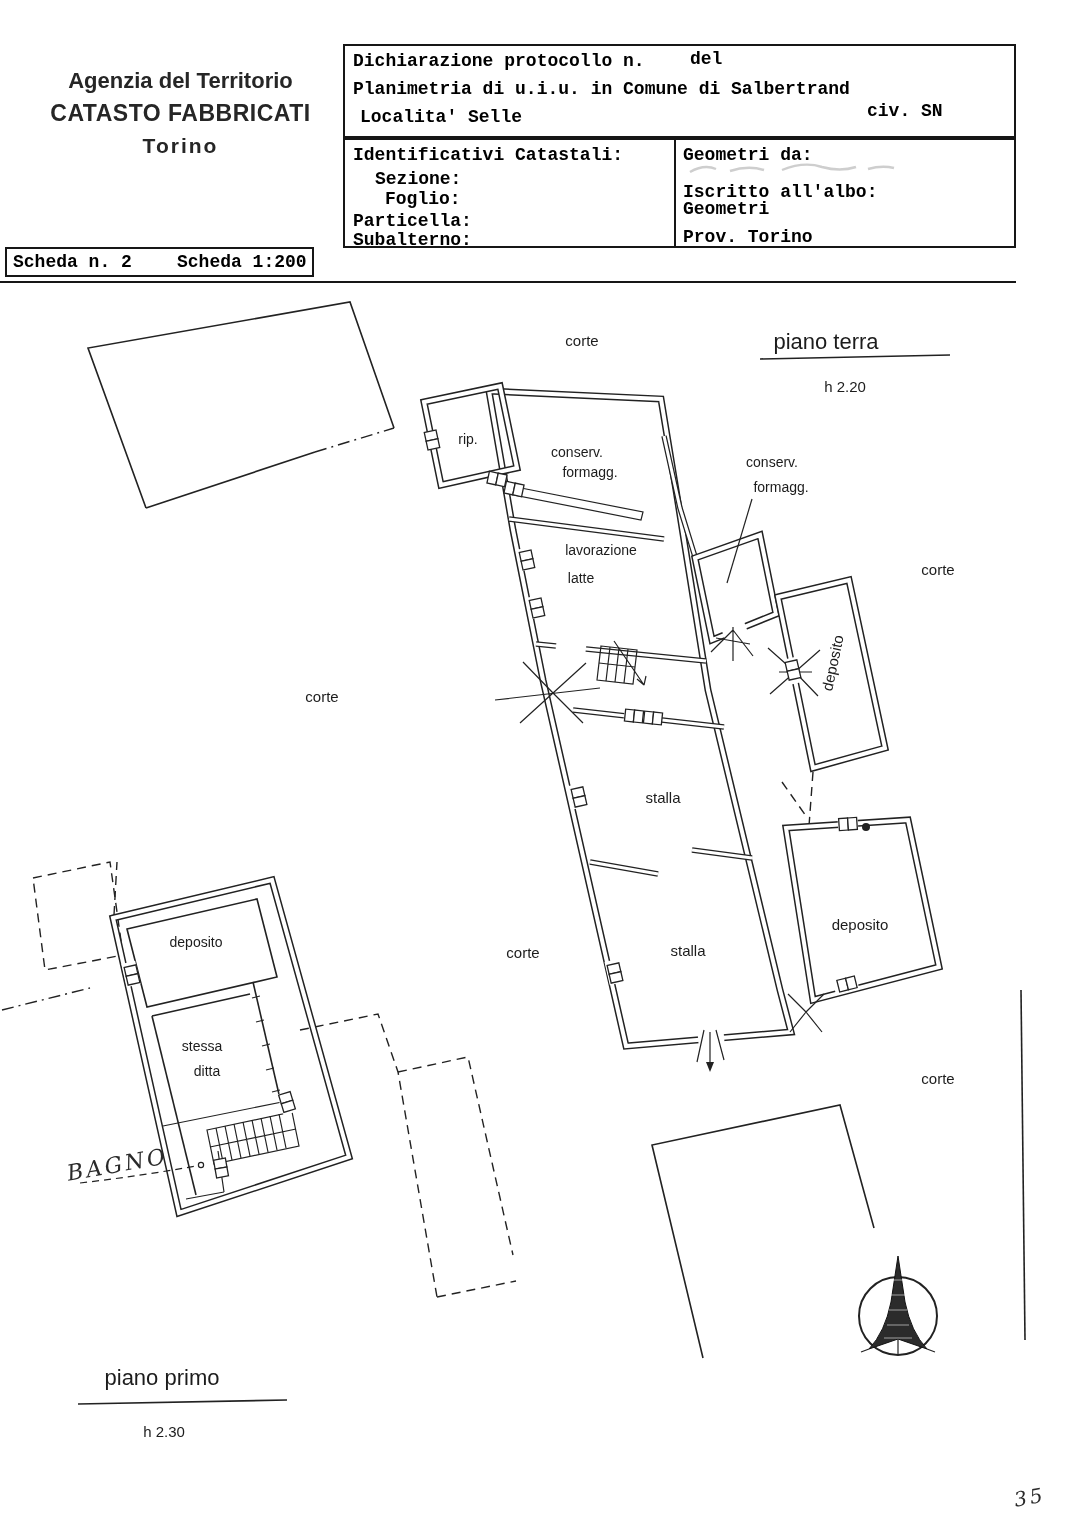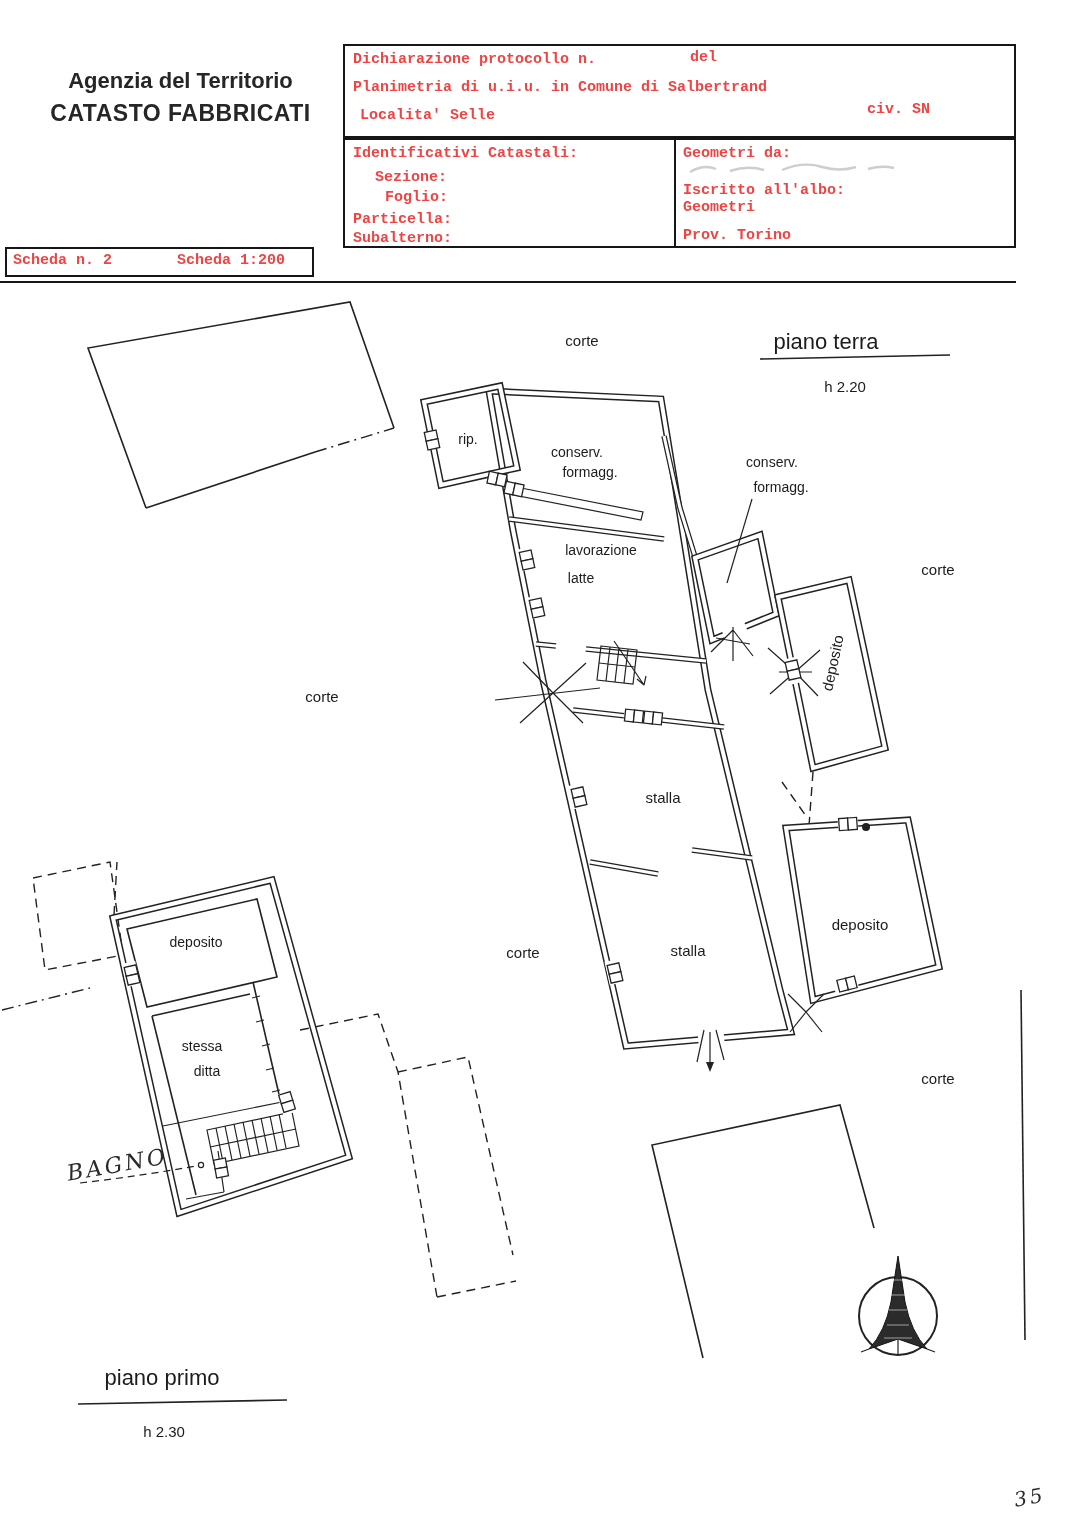--- a/index.html
+++ b/index.html
@@ -6,21 +6,21 @@
   .page{position:relative;width:1086px;height:1536px;background:#ffffff;overflow:hidden;
         font-family:"Liberation Sans",sans-serif;color:#1a1a1a;margin:0 auto;}
   .abs{position:absolute;}
   .agency{position:absolute;left:28px;top:68px;width:305px;text-align:center;color:#262626;}
   .agency .a1{font-size:22px;font-weight:700;margin:0 0 6px 0;}
   .agency .a2{font-size:23px;font-weight:700;letter-spacing:.5px;margin:0 0 7px 0;}
   .agency .a3{font-size:19px;font-weight:700;margin:0 0 7px 0;}
   .agency .a4{font-size:21px;font-weight:700;letter-spacing:2px;margin:0;}
   .box{position:absolute;border:2px solid #161616;background:transparent;}
   .mono{position:absolute;font-family:"Liberation Mono","DejaVu Sans Mono",monospace;
-        font-weight:700;font-size:15px;color:#ef4444;white-space:pre;}
+        font-weight:700;font-size:18px;color:#000000;white-space:pre;}
   .vdiv{position:absolute;width:2px;background:#161616;}
   .hrule{position:absolute;height:2px;background:#161616;}
   svg text{font-family:"Liberation Sans",sans-serif;fill:#1c1c1c;}
   .t{font-size:15px;}
   .tsm{font-size:14px;}
   .ttl{font-size:22px;}
   .hand{font-family:"DejaVu Serif","Liberation Serif",serif;font-style:italic;letter-spacing:3px;fill:#2a2a2a;}
   .w7{stroke:#222;stroke-width:7;fill:none;stroke-linejoin:miter;}
   .w4{stroke:#fff;stroke-width:4;fill:none;stroke-linejoin:miter;}
   .w5{stroke:#222;stroke-width:5.5;fill:none;}
@@ -277,20 +277,21 @@
       <path class="ln" d="M 78,1404 L 287,1400"></path>
       <text class="t" x="164" y="1437" text-anchor="middle">h 2.30</text>
 
       <text class="hand" transform="rotate(-10 1030 1498)" x="1030" y="1504" text-anchor="middle" font-size="20">35</text>
     </g>
   </svg>
 
   <div class="agency">
     <div class="a1">Agenzia del Territorio</div>
     <div class="a2">CATASTO FABBRICATI</div>
+    <div class="a4">Torino</div>
   </div>
 
   <div class="box" style="left:343px;top:44px;width:669px;height:92px">
     <span class="mono" style="left:8px;top:5px">Dichiarazione protocollo n.</span>
     <span class="mono" style="left:345px;top:3px">del</span>
     <span class="mono" style="left:8px;top:33px">Planimetria di u.i.u. in Comune di Salbertrand</span>
     <span class="mono" style="left:15px;top:61px">Localita' Selle</span>
     <span class="mono" style="left:522px;top:55px">civ. SN</span>
   </div>
 

